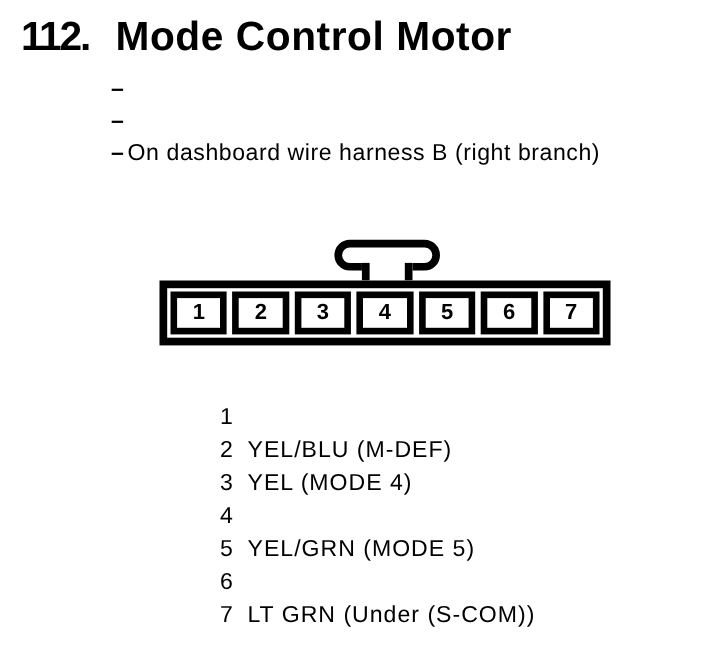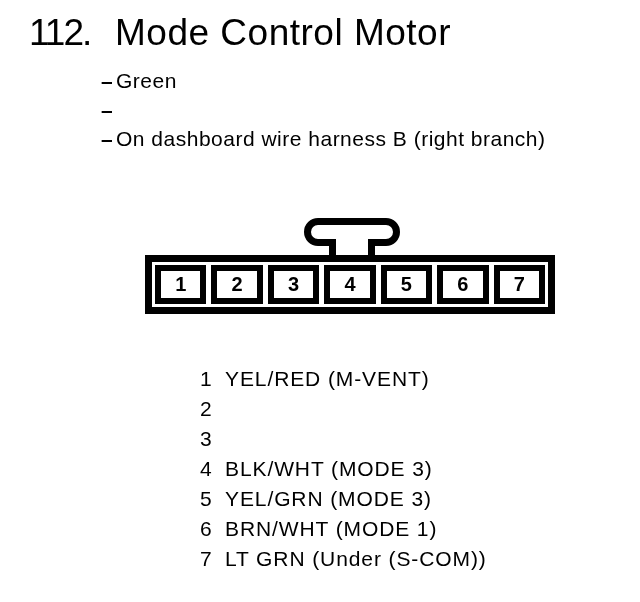--- a/index.html
+++ b/index.html
@@ -12,25 +12,24 @@
     font-family: "Liberation Sans", sans-serif;
     overflow: hidden;
   }
 
   
   .heading {
     position: absolute;
     left: 19px;
     top: 12px;
     display: flex;
-    font-weight: normal;
+    font-weight: bold;
     font-size: 37px;
     line-height: 42px;
     white-space: nowrap;
-    margin-left: 10px;
   }
   .heading .num {
     display: inline-block;
     width: 86px;
     letter-spacing: -2px;
   }
   .heading .ttl { letter-spacing: 0.5px; }
 
   
   .details {
@@ -111,21 +110,20 @@
 <div class="page">
 
   <div class="heading">
     <span class="num">112.</span>
     <span class="ttl">Mode Control Motor</span>
   </div>
 
   <div class="details">
     <div class="detail-row">
       <span class="dash">–</span>
-      <span>Green</span>
     </div>
     <div class="detail-row">
       <span class="dash">–</span>
     </div>
     <div class="detail-row">
       <span class="dash">–</span>
       <span>On dashboard wire harness B (right branch)</span>
     </div>
   </div>
 
@@ -139,39 +137,38 @@
       <div class="pin-cell">4</div>
       <div class="pin-cell">5</div>
       <div class="pin-cell">6</div>
       <div class="pin-cell">7</div>
     </div>
   </div>
 
   <div class="pinout">
     <div class="pinout-row">
       <span class="pnum">1</span>
-      <span>YEL/RED (M-VENT)</span>
     </div>
     <div class="pinout-row">
       <span class="pnum">2</span>
+      <span>YEL/BLU (M-DEF)</span>
     </div>
     <div class="pinout-row">
       <span class="pnum">3</span>
+      <span>YEL (MODE 4)</span>
     </div>
     <div class="pinout-row">
       <span class="pnum">4</span>
-      <span>BLK/WHT (MODE 3)</span>
     </div>
     <div class="pinout-row">
       <span class="pnum">5</span>
-      <span>YEL/GRN (MODE 3)</span>
+      <span>YEL/GRN (MODE 5)</span>
     </div>
     <div class="pinout-row">
       <span class="pnum">6</span>
-      <span>BRN/WHT (MODE 1)</span>
     </div>
     <div class="pinout-row">
       <span class="pnum">7</span>
       <span>LT GRN (Under (S-COM))</span>
     </div>
   </div>
 
 </div>
 
 </body></html>

